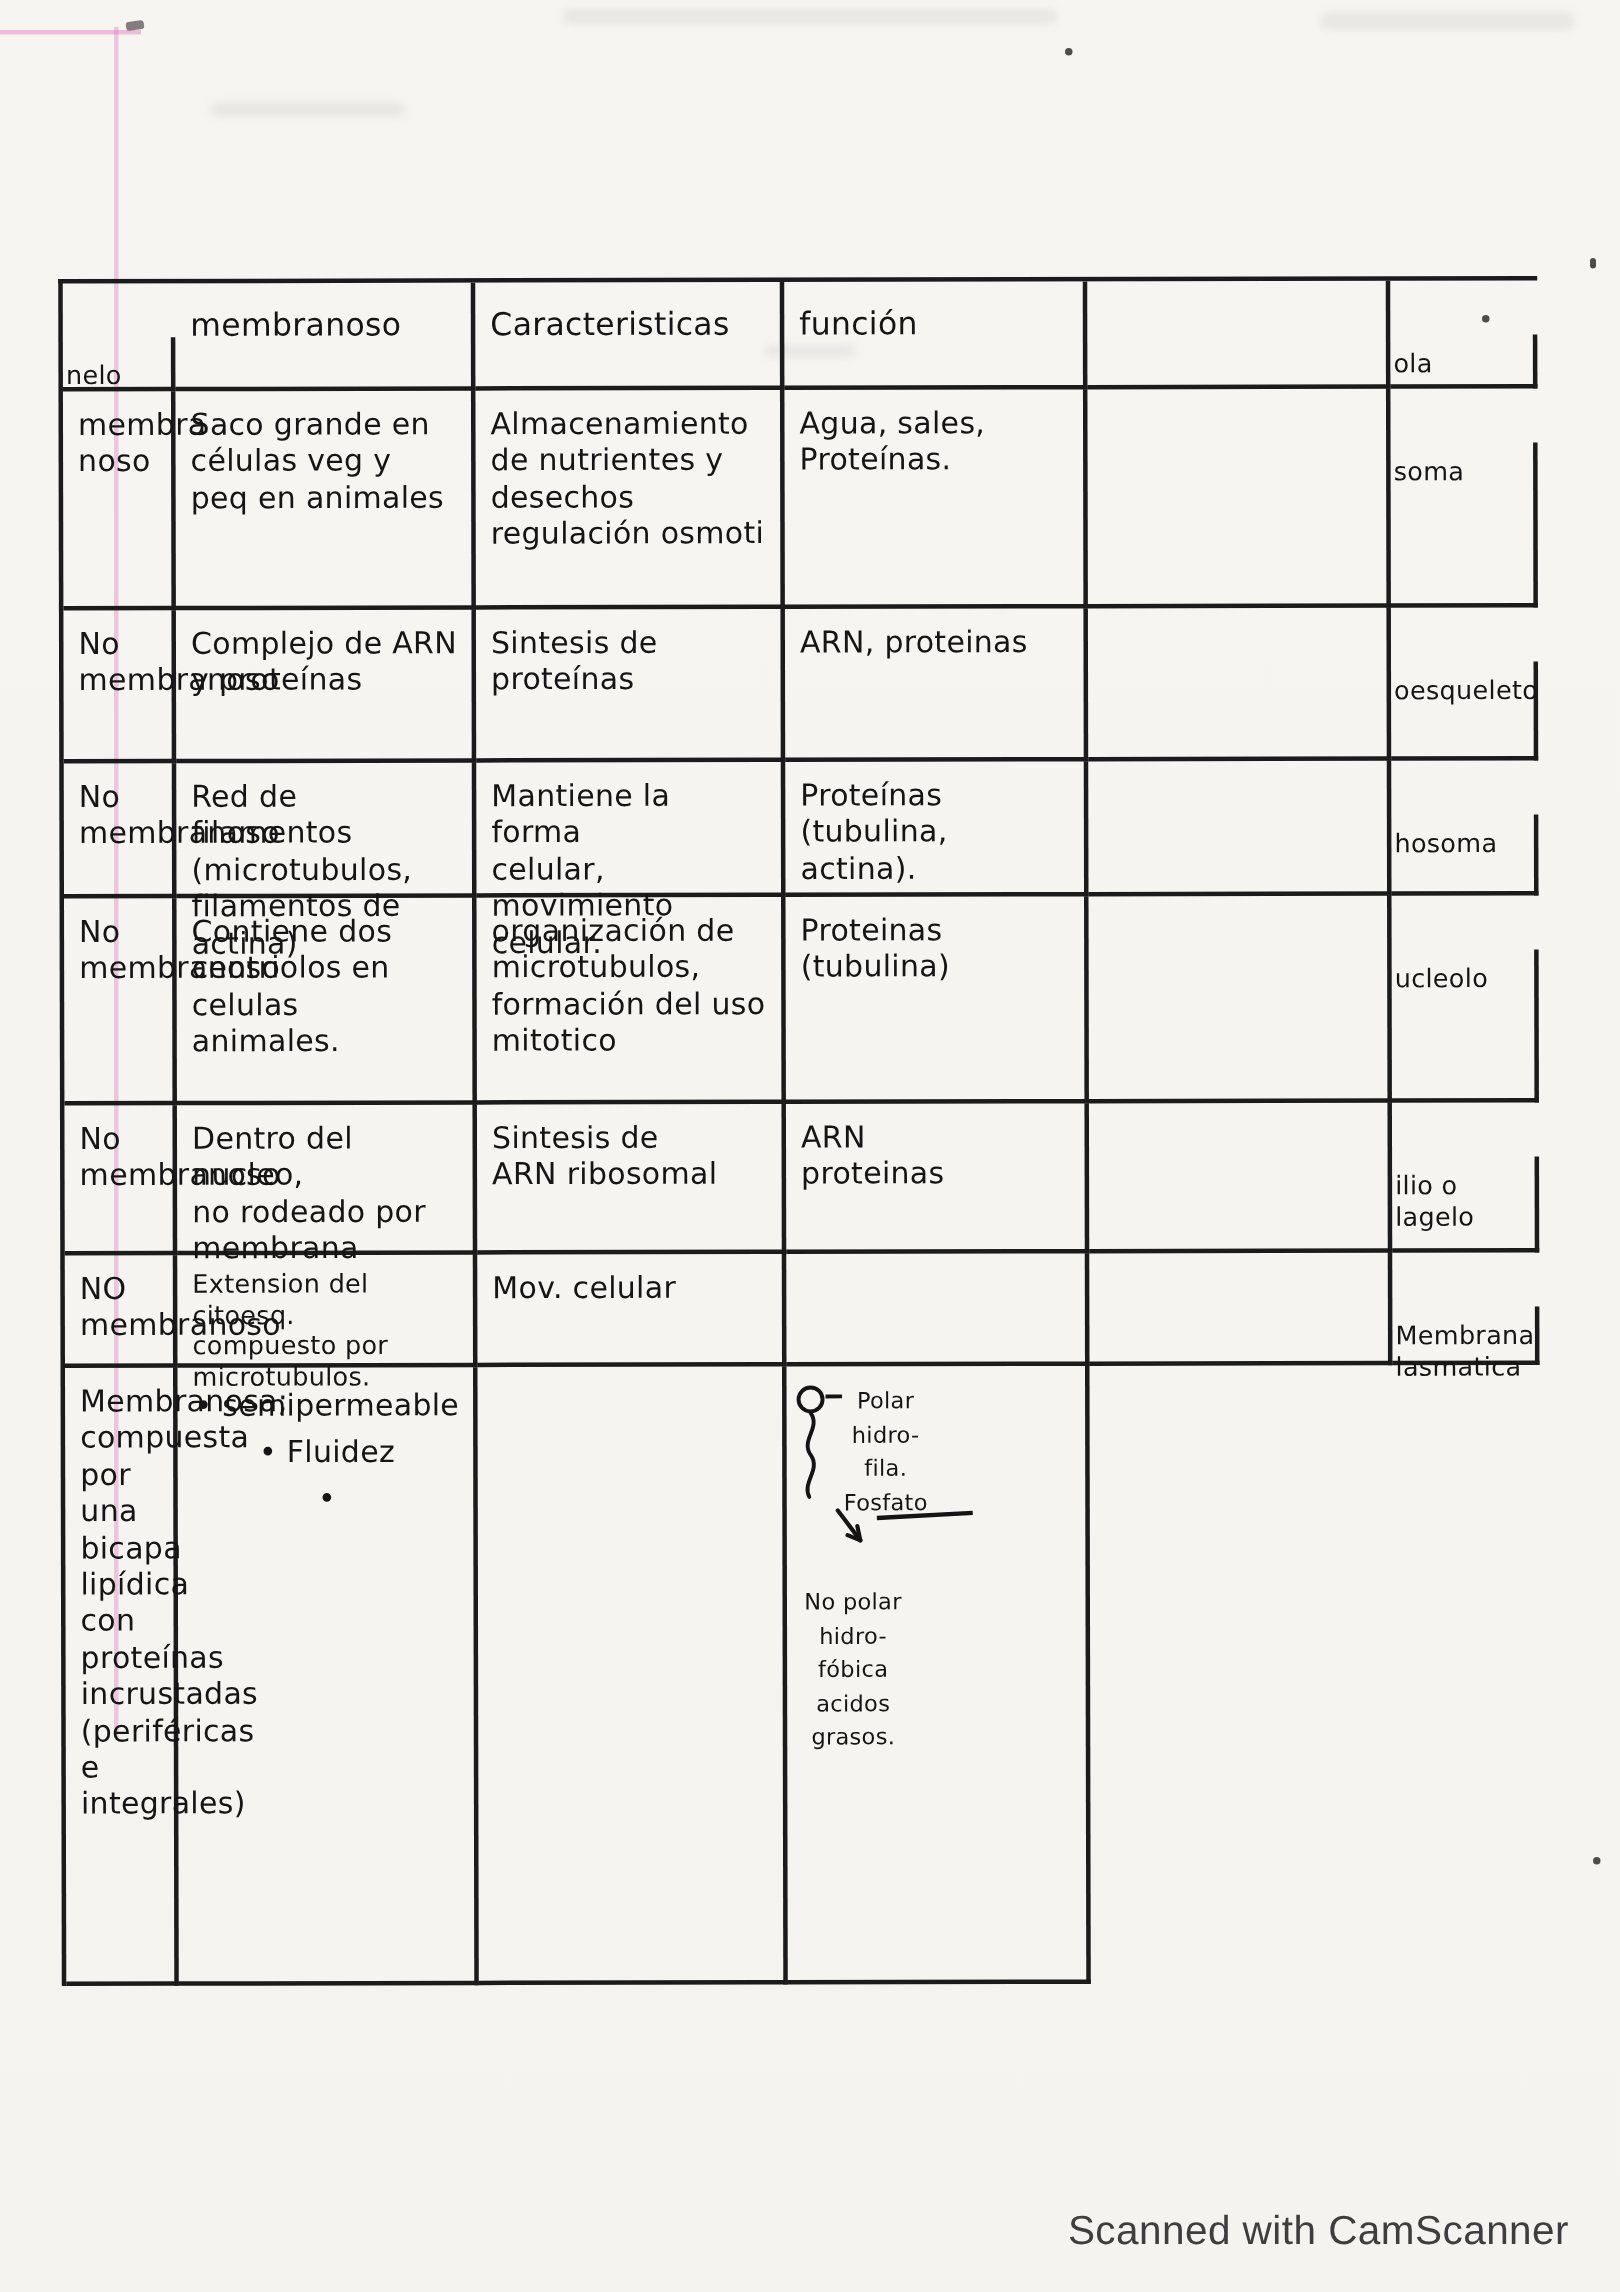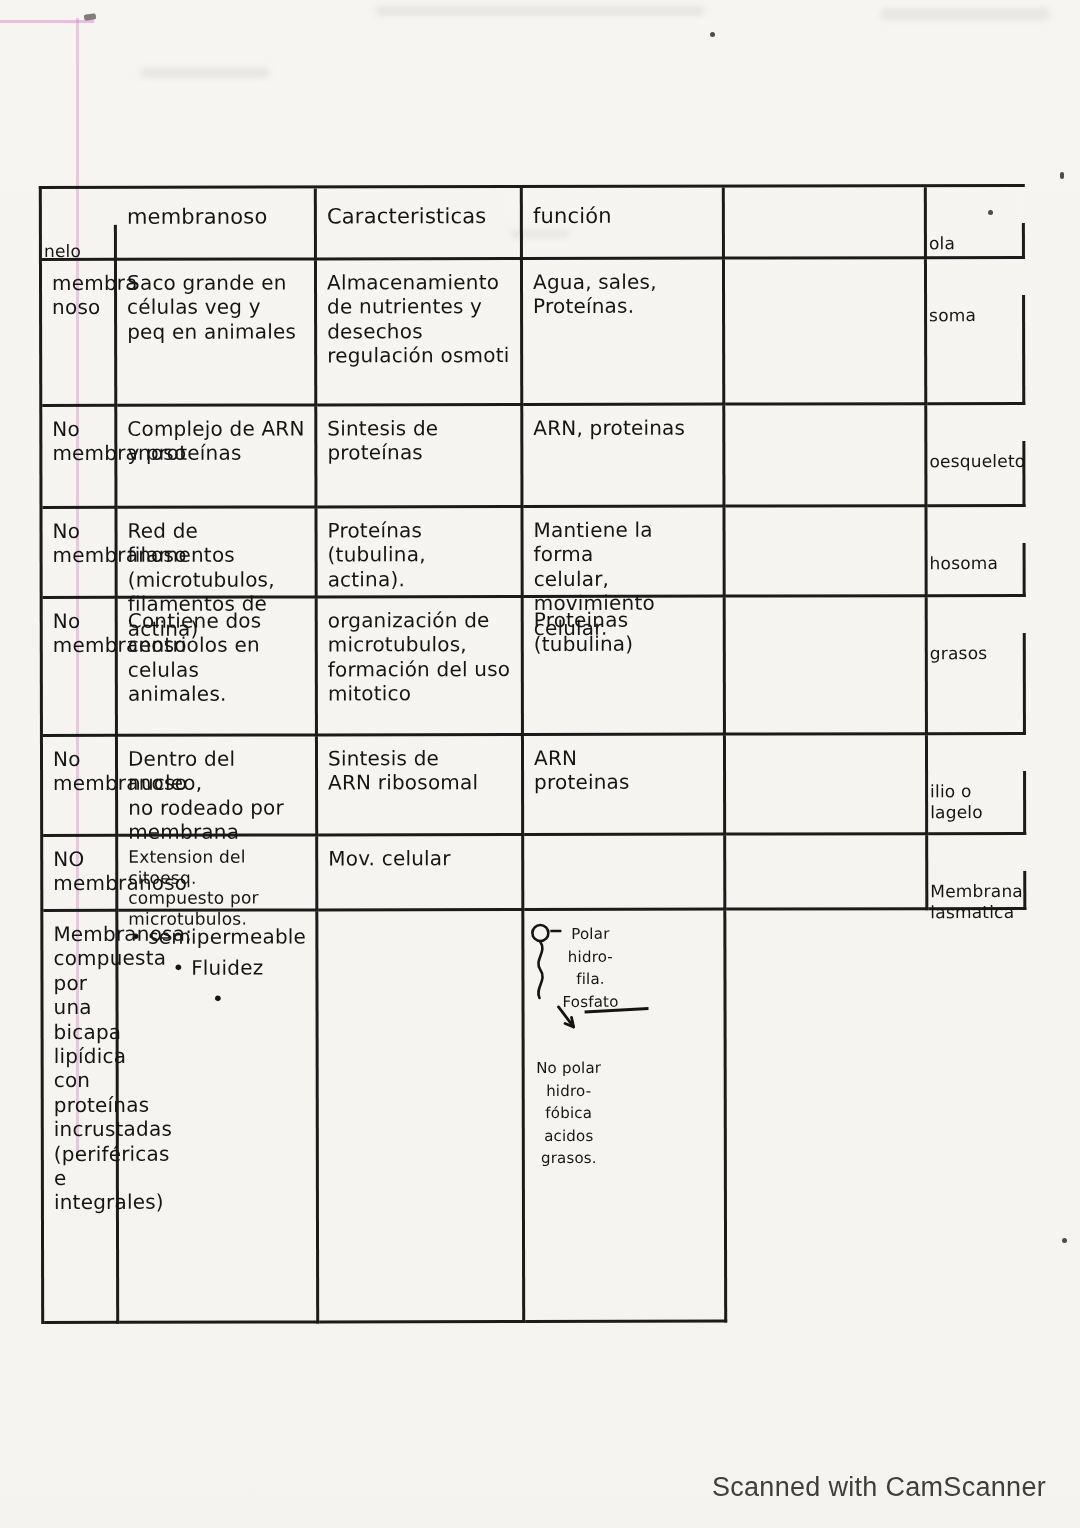--- a/index.html
+++ b/index.html
@@ -116,41 +116,41 @@
     <div class="cell">Sintesis de
 proteínas</div>
     <div class="cell">ARN, proteinas</div>
     <div class="cell"></div>
 
     <div class="cell col-org">oesqueleto</div>
     <div class="cell">No membranoso</div>
     <div class="cell">Red de filamentos
 (microtubulos,
 filamentos de actina)</div>
-    <div class="cell">Proteínas (tubulina,
-actina).</div>
     <div class="cell">Mantiene la forma
 celular, movimiento
 celular.</div>
+    <div class="cell">Proteínas (tubulina,
+actina).</div>
     <div class="cell"></div>
 
     <div class="cell col-org">hosoma</div>
     <div class="cell">No membranoso</div>
     <div class="cell">Contiene dos
 centriolos en celulas
 animales.</div>
     <div class="cell">organización de
 microtubulos,
 formación del uso
 mitotico</div>
     <div class="cell">Proteinas
 (tubulina)</div>
     <div class="cell"></div>
 
-    <div class="cell col-org">grasos</div>
+    <div class="cell col-org">ucleolo</div>
     <div class="cell">No membranoso</div>
     <div class="cell">Dentro del nucleo,
 no rodeado por
 membrana</div>
     <div class="cell">Sintesis de
 ARN ribosomal</div>
     <div class="cell">ARN
 proteinas</div>
     <div class="cell"></div>
 

